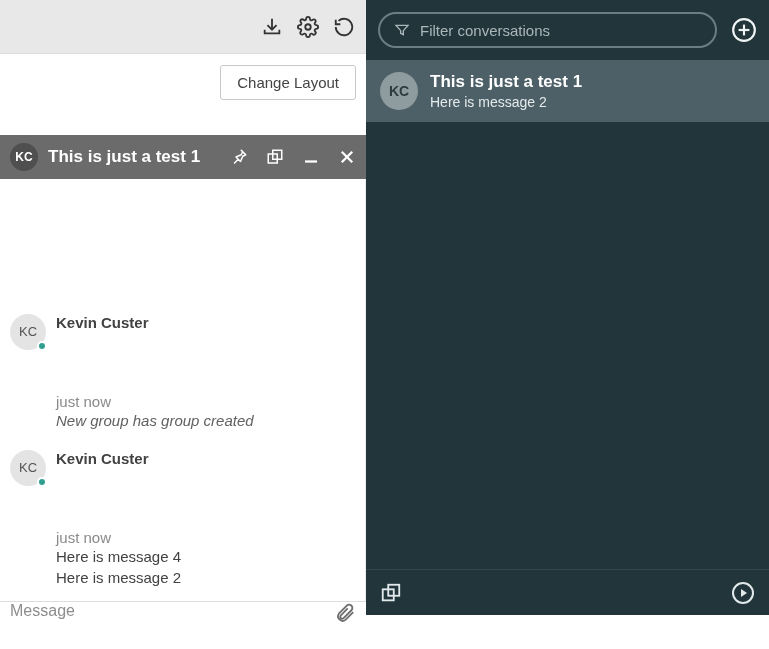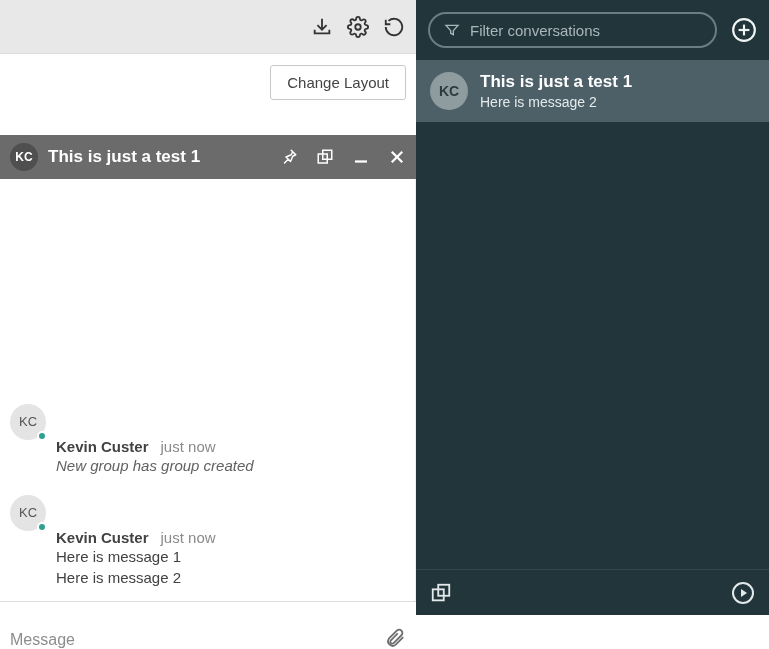--- a/index.html
+++ b/index.html
@@ -1,46 +1,46 @@
 <!DOCTYPE html>
 <html><head>
 <meta charset="utf-8">
 <style>
   * { box-sizing: border-box; margin: 0; padding: 0; }
   html, body { width: 769px; height: 649px; font-family: "Segoe UI", Arial, sans-serif; overflow: hidden; }
   body { display: flex; }
 
   
-  .left-pane { width: 416px; height: 649px; display: flex; flex-direction: column; background: #fff; position: relative; }
+  .left-pane { width: 366px; height: 649px; display: flex; flex-direction: column; background: #fff; position: relative; }
   .toolbar { height: 54px; background: #e8e8e8; border-bottom: 1px solid #ddd; display: flex; align-items: center; justify-content: flex-end; gap: 12px; padding: 0 10px; }
   .toolbar .icon { width: 24px; height: 24px; display: flex; align-items: center; justify-content: center; cursor: pointer; color: #333; }
   .layout-row { height: 56px; display: flex; align-items: center; justify-content: flex-end; padding: 0 10px; }
   .btn { border: 1px solid #c8c8c8; background: #fff; color: #444; padding: 8px 16px; border-radius: 3px; font-size: 15px; cursor: pointer; }
 
   .spacer-above-chat { height: 25px; background: #fff; }
 
   .chat-header { height: 44px; background: #6b6b6b; color: #fff; display: flex; align-items: center; padding: 0 10px; gap: 10px; }
   .chat-header .avatar { width: 28px; height: 28px; border-radius: 50%; background: #4f4f4f; display: flex; align-items: center; justify-content: center; font-size: 12px; font-weight: 600; }
   .chat-header .title { flex: 1; font-size: 17px; font-weight: 600; }
   .chat-header .hicons { display: flex; gap: 18px; align-items: center; }
   .chat-header .hicons .icon { cursor: pointer; }
 
   .chat-body { flex: 1; overflow-y: auto; padding: 8px 10px 12px 10px; display: flex; flex-direction: column; justify-content: flex-end; gap: 18px; border-right: 1px solid #eee; }
   .msg { display: flex; gap: 10px; }
   .msg .av-wrap { position: relative; width: 36px; height: 36px; }
   .msg .av { width: 36px; height: 36px; border-radius: 50%; background: #e4e4e4; color: #555; display: flex; align-items: center; justify-content: center; font-size: 13px; font-weight: 500; }
   .msg .presence { position: absolute; width: 10px; height: 10px; border-radius: 50%; background: #2fa08f; border: 2px solid #fff; bottom: -1px; right: -1px; }
   .msg .content { flex: 1; }
-  .msg .meta { display: flex; gap: 12px; align-items: baseline; }
+  .msg .meta { display: flex; gap: 28px; align-items: baseline; flex-direction: column; }
   .msg .name { font-weight: 700; color: #424242; font-size: 15px; }
   .msg .time { color: #8a8a8a; font-size: 15px; margin-top: 34px; }
   .msg .line { color: #424242; font-size: 15px; line-height: 1.45; }
   .msg .line.system { font-style: italic; color: #616161; }
 
-  .composer { height: 48px; border-top: 1px solid #ddd; display: flex; align-items: flex-end; padding: 0 10px; gap: 8px; }
+  .composer { height: 48px; border-top: 1px solid #ddd; display: flex; align-items: flex-start; padding: 0 10px; gap: 8px; }
   .composer input { flex: 1; border: none; outline: none; font-size: 16px; color: #333; }
   .composer input::placeholder { color: #8d8d8d; }
   .composer .attach { color: #6e6e6e; cursor: pointer; }
 
   
   .right-pane { flex: 1; height: 615px; background: #22353a; display: flex; flex-direction: column; }
   .filter-row { height: 60px; display: flex; align-items: center; gap: 14px; padding: 0 12px; }
   .filter-box { flex: 1; height: 36px; border: 2px solid #6a7e84; border-radius: 18px; display: flex; align-items: center; padding: 0 14px; gap: 10px; }
   .filter-box .ficon { color: #b6c3c7; }
   .filter-box input { flex: 1; background: transparent; border: none; outline: none; color: #cfd8da; font-size: 15px; }
@@ -137,21 +137,21 @@
       <div class="msg">
         <div class="av-wrap">
           <div class="av">KC</div>
           <div class="presence"></div>
         </div>
         <div class="content">
           <div class="meta">
             <span class="name">Kevin Custer</span>
             <span class="time">just now</span>
           </div>
-          <div class="line">Here is message 1</div>
+          <div class="line">Here is message 4</div>
           <div class="line">Here is message 2</div>
         </div>
       </div>
     </div>
 
   <div class="composer">
     <input type="text" placeholder="Message" style="">
     <span class="attach">
       <svg width="22" height="22" viewBox="0 0 24 24" fill="none" stroke="#6e6e6e" stroke-width="2">
         <path d="M21 11l-8.5 8.5a5 5 0 0 1-7-7L14 4a3.5 3.5 0 0 1 5 5l-8.5 8.5a2 2 0 0 1-3-3L15 7"></path>

